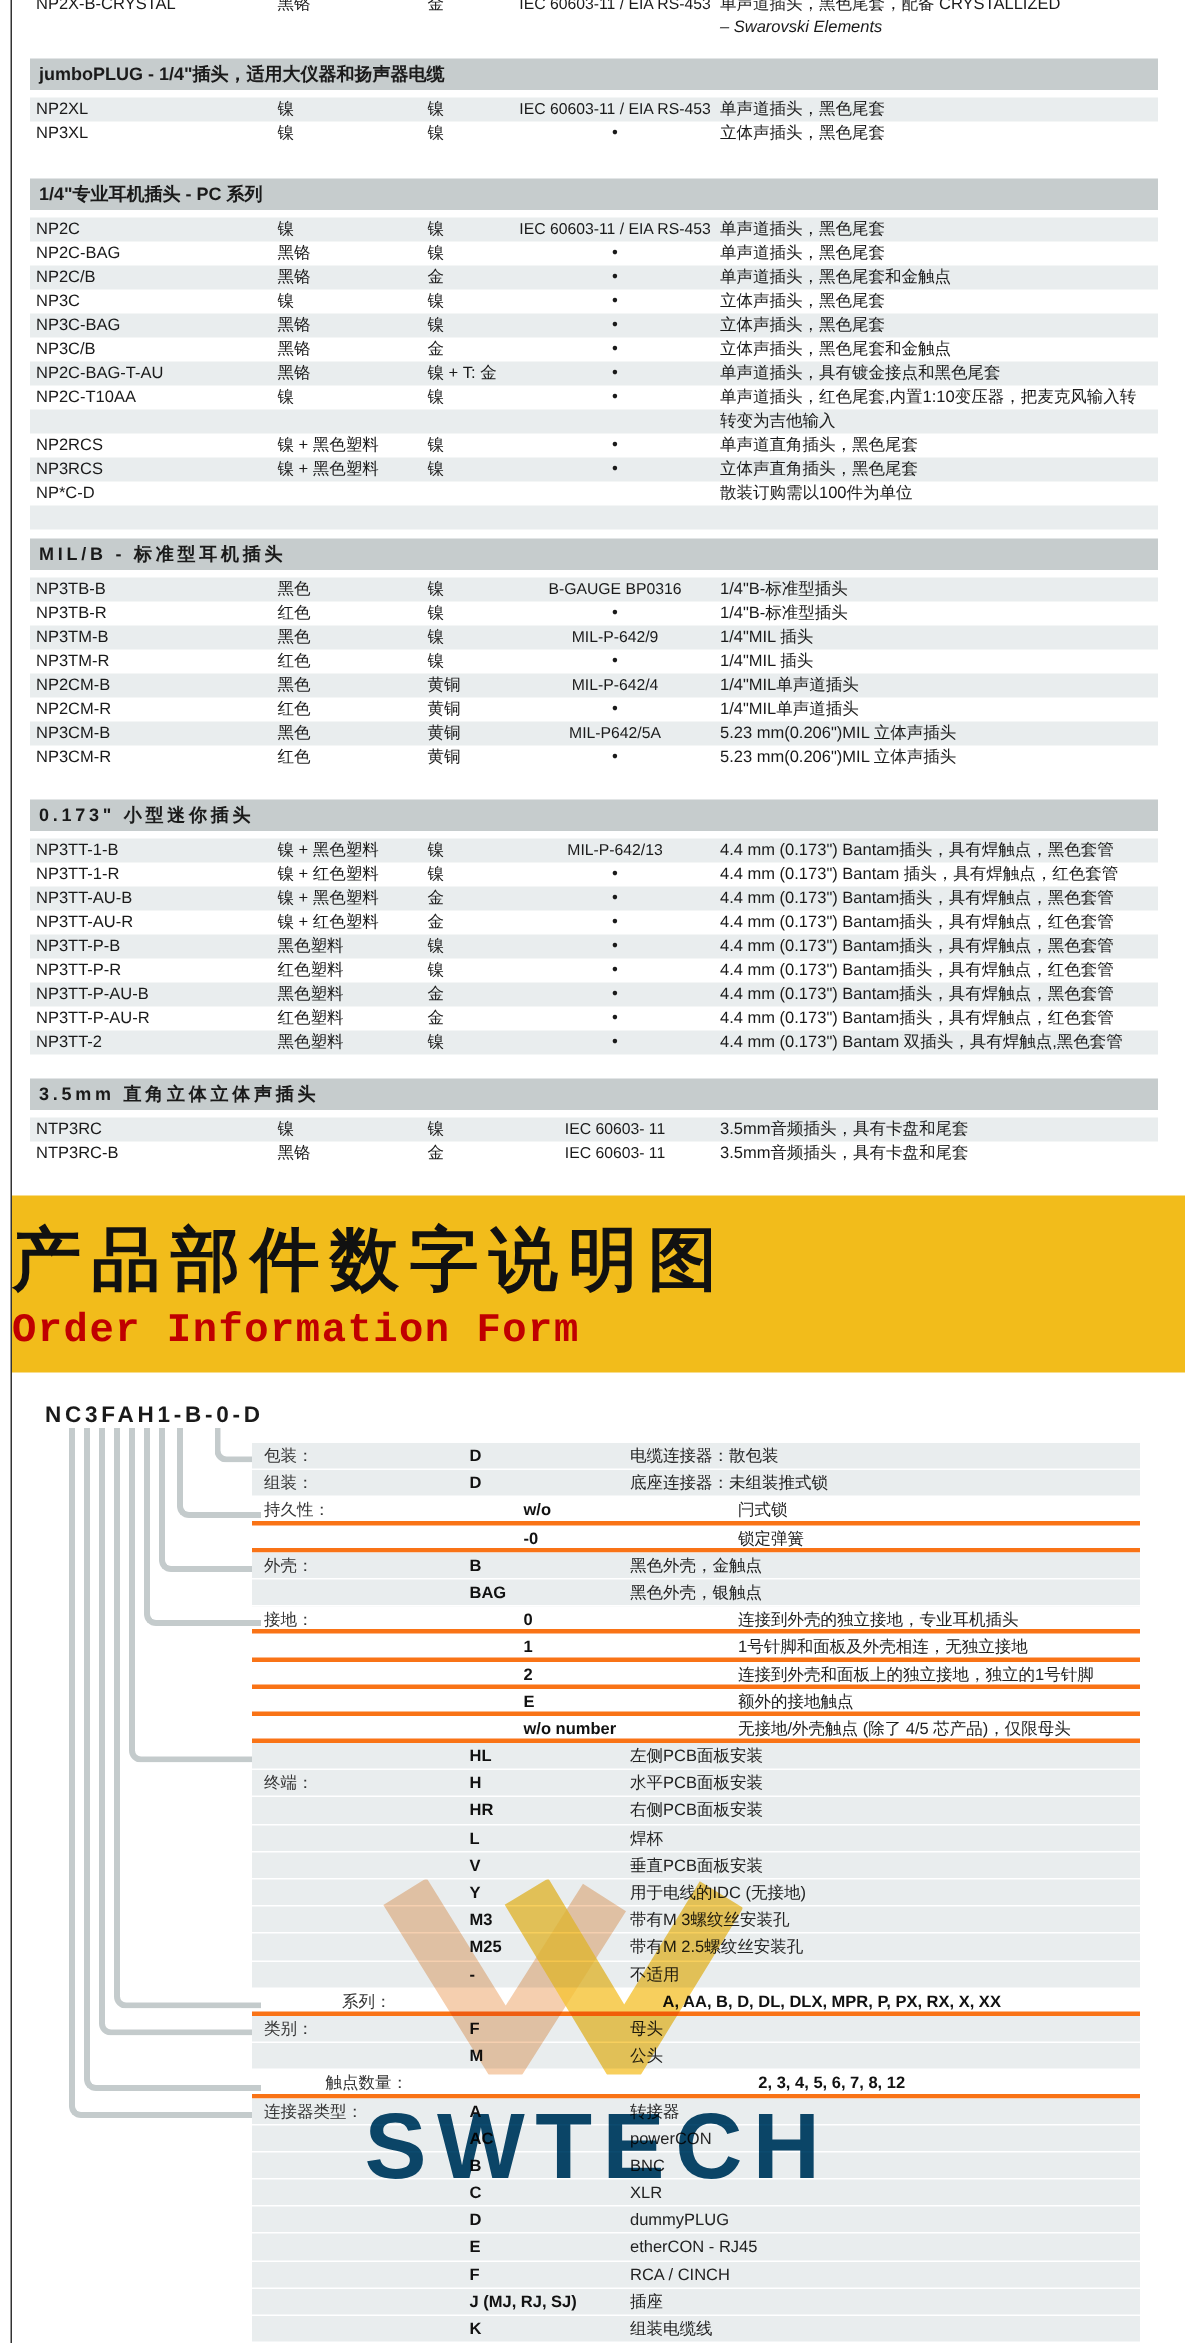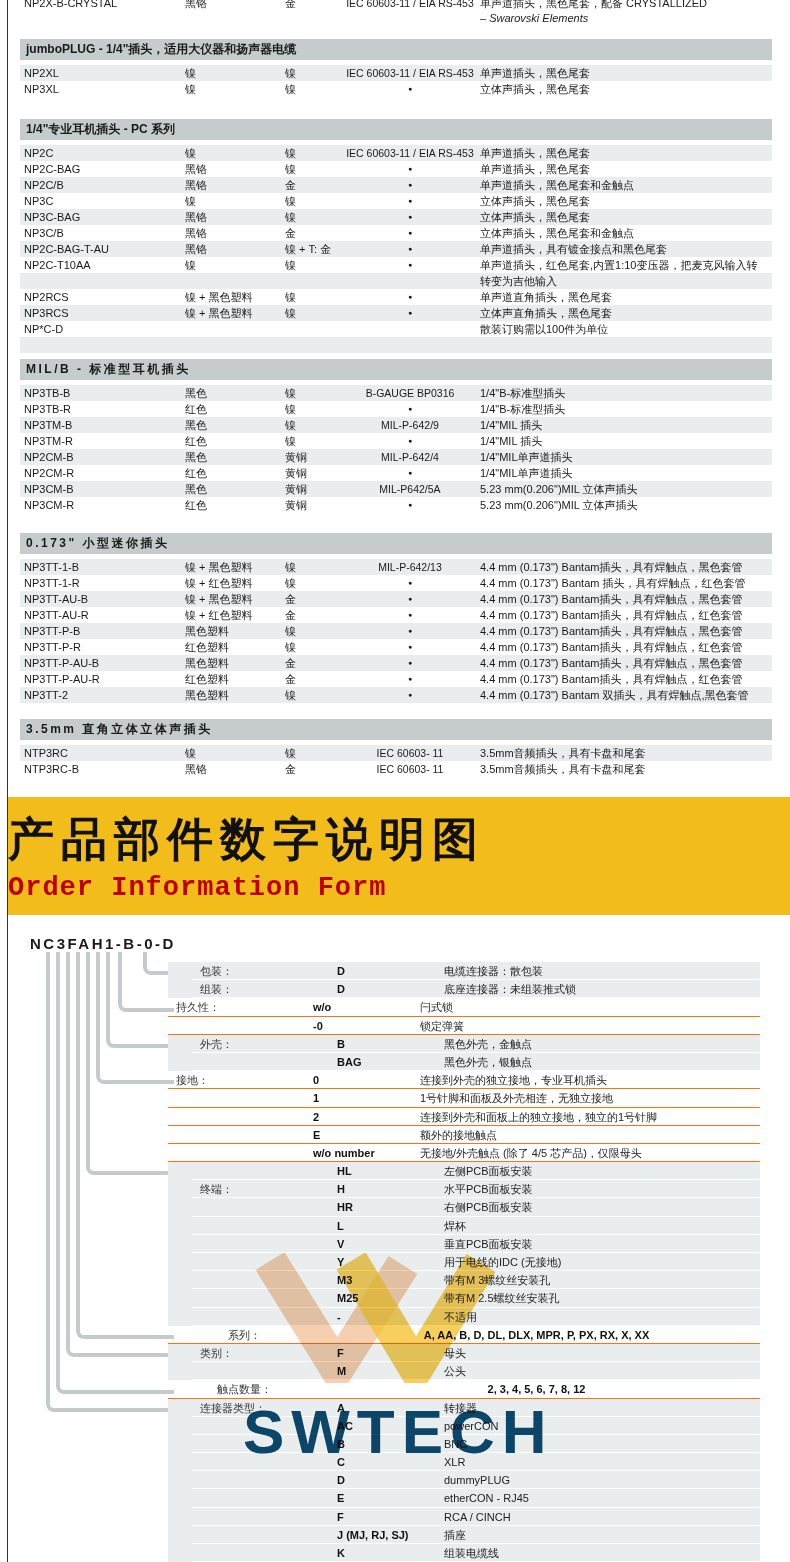--- a/index.html
+++ b/index.html
@@ -29,22 +29,22 @@
   
   .order{position:absolute;left:0;top:915px;width:790px;height:647px;}
   .partnum{position:absolute;left:30px;top:20px;font-size:15px;font-weight:bold;letter-spacing:2.5px;}
   .conn{position:absolute;border-left:4px solid #c4cbcc;border-bottom:4px solid #c4cbcc;
         border-bottom-left-radius:8px;}
   .ogroups{position:absolute;left:168px;top:47px;width:592px;}
   .ogroup.gshade{background:#e9edee;}
   .orow{display:grid;grid-template-columns:145px 107px 1fr;height:18.2px;line-height:18.2px;
         font-size:11px;white-space:nowrap;box-sizing:border-box;}
   .orow.wide{grid-template-columns:145px 1fr;text-align:center;}
-  .gshade .orow{border-bottom:1px solid #fff;margin-left:24px;}
-  .gwhite .orow{border-bottom:1px solid #f97316;}
+  .gshade .orow{border-bottom:1px solid #fff;}
+  .gwhite .orow{border-bottom:3px solid #f97316;gap:36px;}
   .o-label{padding-left:8px;color:#333;}
   .o-code{font-weight:bold;color:#111;}
   .o-desc{color:#222;}
   
   .wm{position:absolute;left:0;top:0;width:790px;height:1562px;pointer-events:none;
       mix-blend-mode:multiply;}
   .wm svg{position:absolute;left:255px;top:1253px;}
   .wmtext{position:absolute;left:243px;top:1396px;font-size:62px;font-weight:bold;
           letter-spacing:7px;color:#0c4a6e;}
 </style>

